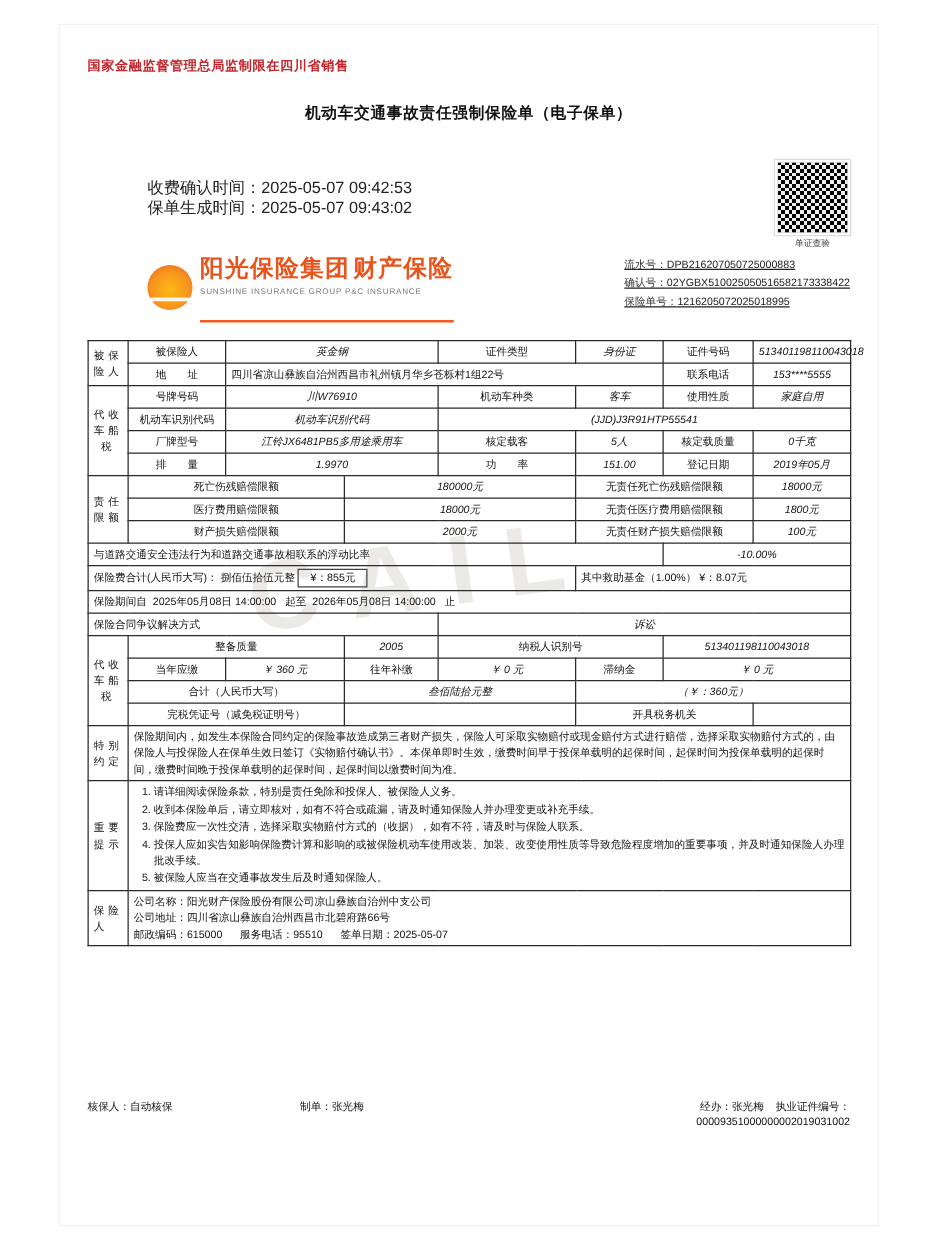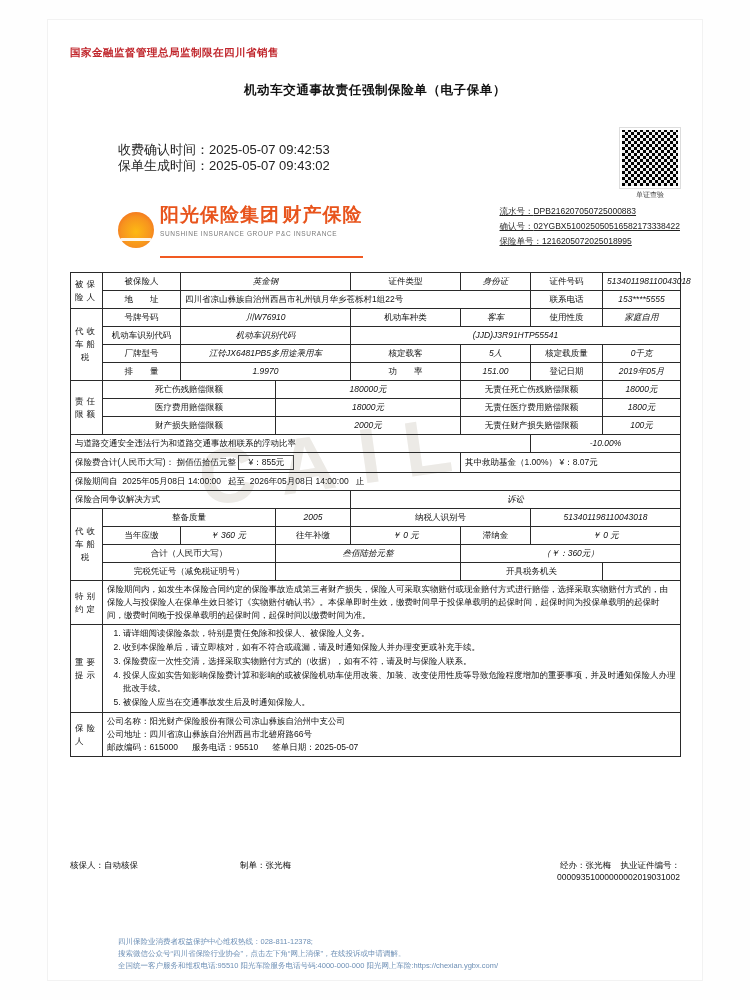--- a/index.html
+++ b/index.html
@@ -88,21 +88,21 @@
   }
   .boxfield{
     display:inline-block;border:1px solid #444;min-width:46px;padding:0 4px;text-align:center;
   }
   .clause td{
     text-align:left;line-height:15px;font-size:8.3px;padding:5px 7px;
   }
   .clause ol{margin:0;padding-left:16px;}
   .clause ol li{margin:0 0 1px 0;}
   .signrow{
-    position:absolute;left:22px;top:840px;width:610px;
+    position:absolute;left:22px;top:860px;width:610px;
     display:flex;font-size:8.5px;
   }
   
   .footer{
     position:absolute;left:70px;top:916px;width:600px;
     font-size:7.5px;line-height:12px;color:#6d8fb5;
   }
   .watermark{
     position:absolute;left:150px;top:395px;
     font-size:78px;color:#eceae6;font-weight:bold;letter-spacing:24px;
@@ -353,20 +353,15 @@
           <span>经办：</span><span class="sig">张光梅</span>
           &nbsp;&nbsp;
           <span>执业证件编号：</span>
         </div>
         <div>
           <span>00009351000000002019031002</span>
         </div>
       </div>
     </div>
 
-    <div class="footer">
-      <div>四川保险业消费者权益保护中心维权热线：028-811-12378;</div>
-      <div>搜索微信公众号“四川省保险行业协会”，点击左下角“网上消保”，在线投诉或申请调解。</div>
-      <div>全国统一客户服务和维权电话:95510   阳光车险服务电话号码:4000-000-000   阳光网上车险:https://chexian.ygbx.com/</div>
-    </div>
 
   </div>
 </div>
 
 </body></html>

